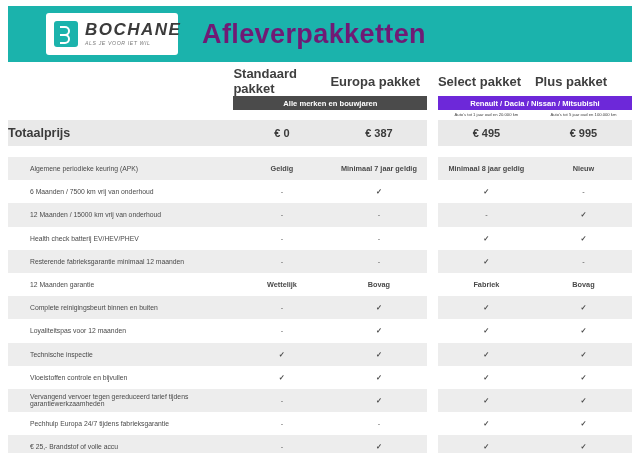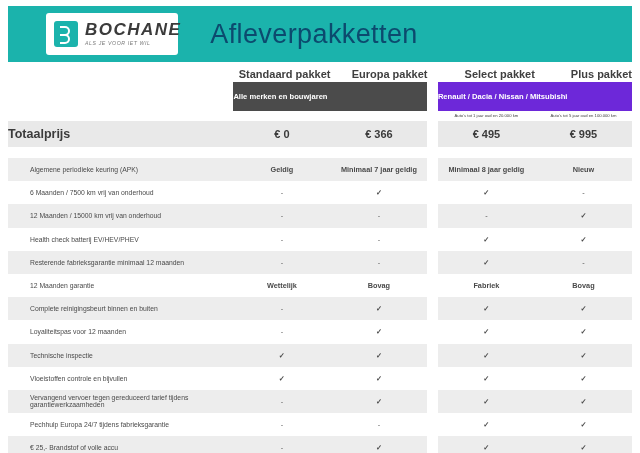--- a/index.html
+++ b/index.html
@@ -82,23 +82,23 @@
   .logo-tag {
     font-size: 5.2px;
     letter-spacing: 0.6px;
     color: #7a7a7a;
     margin-top: 3px;
   }
   .header-title {
     position: absolute;
     left: 0; right: 12px;
     text-align: center;
-    color: #0c4a6e;
+    color: #701a75;
     font-size: 27px;
-    font-weight: normal;
+    font-weight: bold;
     letter-spacing: 0.4px;
     pointer-events: none;
   }
 
   
   table.pkg {
     width: 100%;
     border-collapse: collapse;
     table-layout: fixed;
     margin-top: 4px;
@@ -111,32 +111,33 @@
   .col-label { width: 216px; }
   .col-pkg { width: 93px; }
   .col-gap { width: 10px; }
 
   
   .hdr-row td {
     height: 16px;
     background: #ffffff;
   }
   .pkg-name {
-    text-align: right;
-    font-size: 11px;
+    text-align: left;
+    font-size: 13px;
     font-weight: bold;
     color: #3f3f3f;
     padding-bottom: 2px;
   }
   .brandbar {
     background: #4b4b4b;
     color: #ffffff;
     font-size: 7.6px;
     font-weight: bold;
-    height: 29px;
+    text-align: center;
+    height: 14px;
     line-height: 13px;
   }
   .brandbar.teal {
     background: #6d28d9;
   }
   .subnote {
     font-size: 4.2px;
     color: #3f3f3f;
     text-align: center;
     height: 10px;
@@ -248,21 +249,21 @@
       <td class="subnote"></td>
       <td class="subnote"></td>
       <td class="gapcell"></td>
       <td class="subnote">Auto's tot 1 jaar oud en 20.000 km</td>
       <td class="subnote">Auto's tot 5 jaar oud en 100.000 km</td>
     </tr>
 
     <tr class="totaal-row">
       <td class="totaal-label">Totaalprijs</td>
       <td class="price">€ 0</td>
-      <td class="price">€ 366</td>
+      <td class="price">€ 387</td>
       <td class="gapcell"></td>
       <td class="price">€ 495</td>
       <td class="price">€ 995</td>
     </tr>
 
     <tr class="spacer-row">
       <td colspan="6"></td>
     </tr>
   </tbody>
     </table>

